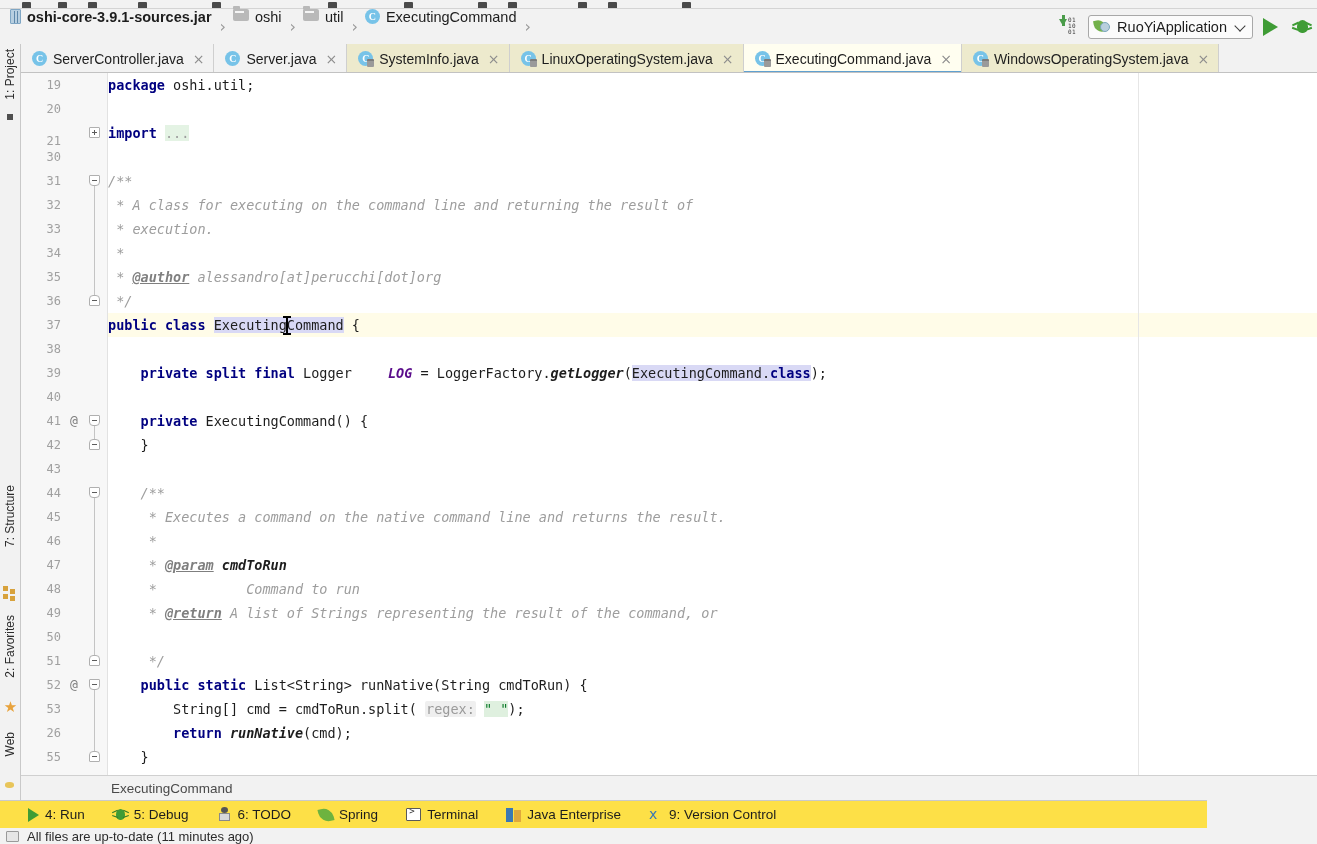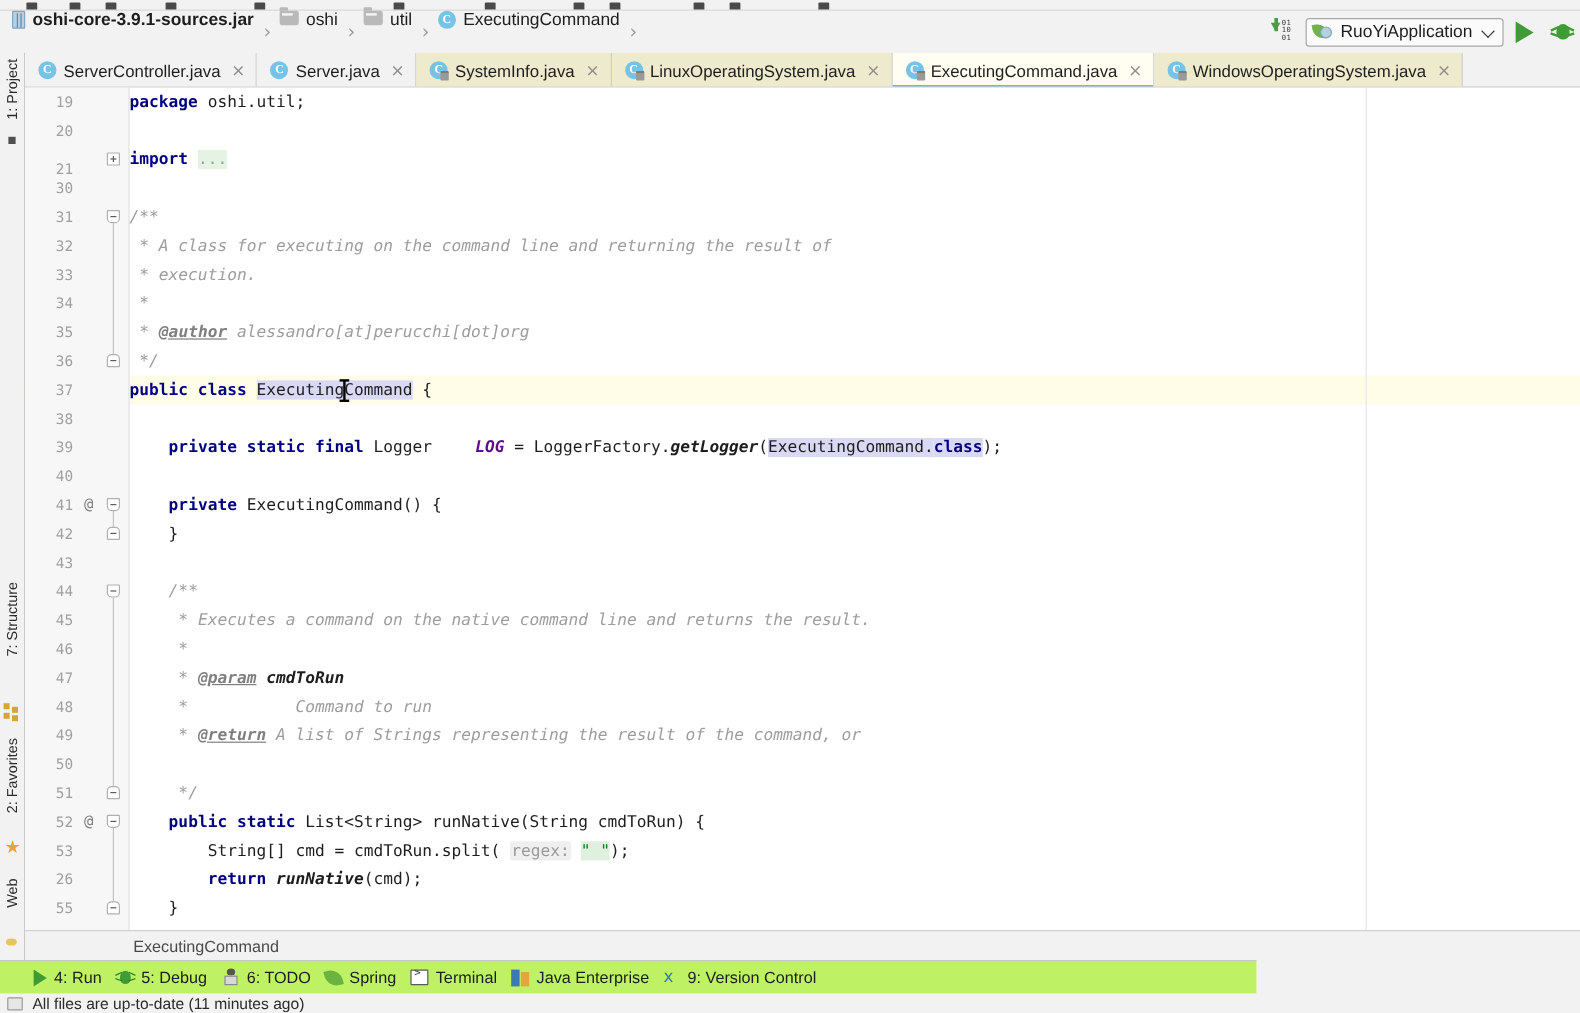--- a/index.html
+++ b/index.html
@@ -278,23 +278,23 @@
   
   .ebread {
     position: absolute; left: 21px; top: 775px; width: 1296px; height: 25px;
     background: #f2f2f2; border-top: 1px solid #d0d0d0;
     display: flex; align-items: center; padding-left: 90px;
     font-size: 13.5px; color: #4a4a4a;
   }
 
   
   .bottombar {
-    position: absolute; left: 0; top: 800px; width: 1047px; height: 28px;
-    background: #bef264; border-top: 1px solid #c9c9c9;
-    display: flex; align-items: center; padding-left: 28px; gap: 12px;
+    position: absolute; left: 0; top: 800px; width: 1207px; height: 28px;
+    background: #fde047; border-top: 1px solid #c9c9c9;
+    display: flex; align-items: center; padding-left: 28px; gap: 28px;
   }
   .btw { display: flex; align-items: center; gap: 6px; font-size: 13.5px; color: #1d1d1d; white-space: nowrap; }
   .tri-run { width: 0; height: 0; border-left: 11px solid #3f9c35; border-top: 7px solid transparent; border-bottom: 7px solid transparent; }
   .ic-bug { position: relative; width: 15px; height: 15px; }
   .ic-bug .b { position: absolute; left: 3px; top: 2px; width: 9px; height: 11px; background: #3f9c35; border-radius: 50% 50% 45% 45%; }
   .ic-bug .l { position: absolute; width: 6px; height: 1.4px; background: #2f7a28; }
   .ic-todo { position: relative; width: 15px; height: 15px; }
   .ic-todo .head { position: absolute; left: 4px; top: 0px; width: 7px; height: 6px; border-radius: 50%; background: #555; }
   .ic-todo .bd { position: absolute; left: 2px; top: 6px; width: 11px; height: 8px; background: #d8d8d8; border: 1px solid #8a8a8a; }
   .ic-spring { width: 14px; height: 14px; background: #6db33f; border-radius: 0 75% 0 75%; transform: rotate(-15deg); }
@@ -515,21 +515,21 @@
 
       <div class="cline cmt" style="top:96px">/**</div>
       <div class="cline cmt" style="top:120px"> * A class for executing on the command line and returning the result of</div>
       <div class="cline cmt" style="top:144px"> * execution.</div>
       <div class="cline cmt" style="top:168px"> *</div>
       <div class="cline" style="top:192px"><span class="cmt"> * </span><span class="tag">@author</span><span class="cmt"> alessandro[at]perucchi[dot]org</span></div>
       <div class="cline cmt" style="top:216px"> */</div>
 
       <div class="cline" style="top:240px"><span class="kw">public class</span><span> </span><span class="sel">ExecutingCommand</span><span class="caret" style="left:178px"></span><span> {</span></div>
 
-      <div class="cline" style="top:288px"><span>    </span><span class="kw">private static final</span><span> Logger </span><span class="fld">LOG</span><span> = LoggerFactory.</span><span class="mth">getLogger</span><span>(</span><span class="sel">ExecutingCommand.</span><span class="kw sel">class</span><span>);</span></div>
+      <div class="cline" style="top:288px"><span>    </span><span class="kw">private split final</span><span> Logger </span><span class="fld">LOG</span><span> = LoggerFactory.</span><span class="mth">getLogger</span><span>(</span><span class="sel">ExecutingCommand.</span><span class="kw sel">class</span><span>);</span></div>
 
       <div class="cline" style="top:336px"><span>    </span><span class="kw">private</span><span> ExecutingCommand() {</span></div>
       <div class="cline" style="top:360px"><span>    </span><span>}</span></div>
 
       <div class="cline cmt" style="top:408px"><span>    </span><span>/**</span></div>
       <div class="cline cmt" style="top:432px"><span>    </span><span> * Executes a command on the native command line and returns the result.</span></div>
       <div class="cline cmt" style="top:456px"><span>    </span><span> *</span></div>
       <div class="cline" style="top:480px"><span>    </span><span class="cmt"> * </span><span class="tag">@param</span><span class="tagb"> cmdToRun</span></div>
       <div class="cline cmt" style="top:504px"><span>    </span><span> *           Command to run</span></div>
       <div class="cline" style="top:528px"><span>    </span><span class="cmt"> * </span><span class="tag">@return</span><span class="cmt"> A list of Strings representing the result of the command, or</span></div>

